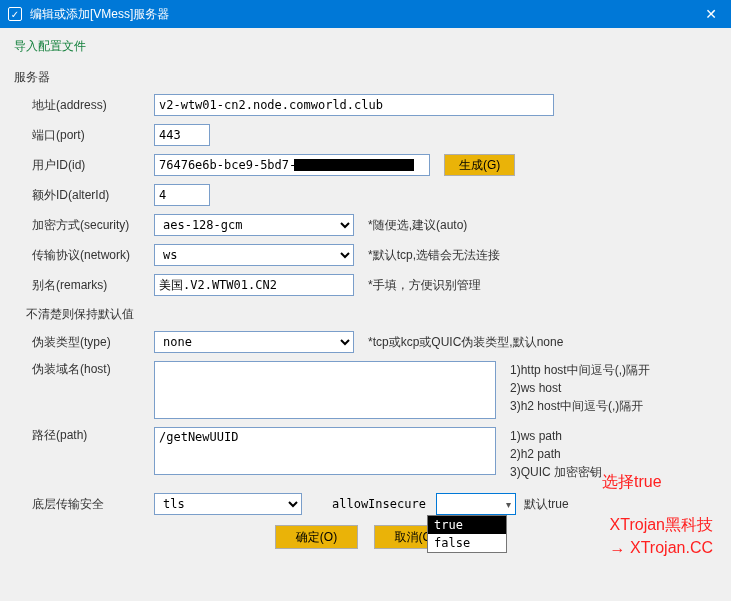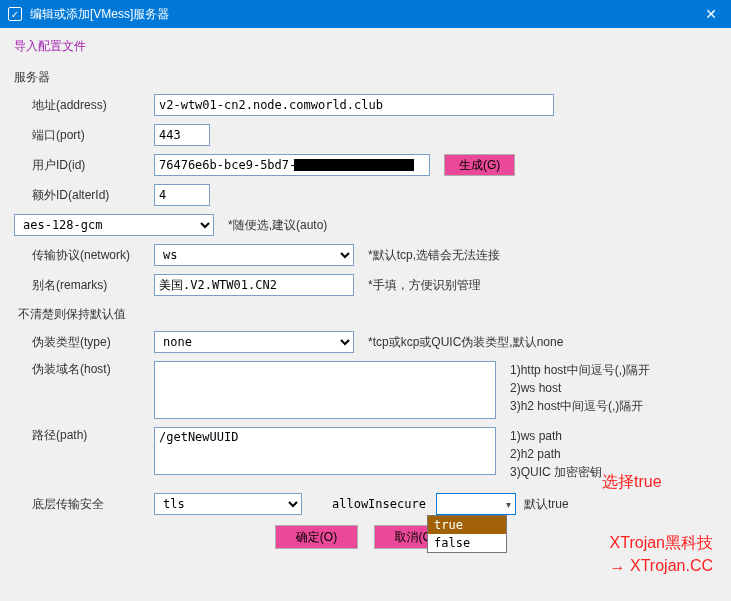--- a/index.html
+++ b/index.html
@@ -2,40 +2,40 @@
 <html><head>
 <meta charset="utf-8">
 <style>
 * { box-sizing: border-box; margin: 0; padding: 0; }
 body { font-family: "Microsoft YaHei", SimSun, sans-serif; font-size: 12px; background: #f0f0f0; width: 731px; height: 601px; overflow: hidden; position: relative; }
 .titlebar { background: #0078d7; color: #fff; height: 28px; display: flex; align-items: center; padding: 0 8px; position: relative; }
 .titlebar .icon { width: 14px; height: 14px; border: 1.5px solid #fff; border-radius: 2px; margin-right: 8px; display: flex; align-items: center; justify-content: center; font-size: 10px; }
 .titlebar .title { flex: 1; font-size: 12px; }
 .titlebar .close { width: 40px; height: 28px; display: flex; align-items: center; justify-content: center; cursor: pointer; font-size: 14px; margin-right: -8px; }
 .content { background: #f0f0f0; padding: 10px 14px 12px 14px; }
-.linklabel { color: #a21caf; font-size: 12px; margin-bottom: 8px; display: inline-block; cursor: pointer; }
+.linklabel { color: #15803d; font-size: 12px; margin-bottom: 8px; display: inline-block; cursor: pointer; }
 .fieldset-label { font-size: 12px; margin: 6px 0 8px 0; color: #333; }
 .row { display: flex; align-items: center; margin-bottom: 8px; }
 .row .label { width: 140px; font-size: 12px; color: #333; padding-left: 18px; }
 .row input[type=text], .row select, .row textarea { font-family: "Consolas", monospace; font-size: 12px; padding: 2px 4px; border: 1px solid #7a9eca; background: #fff; }
 .row input[type=text] { height: 22px; }
 .row select { height: 22px; }
 .row textarea { resize: none; }
 .hint { font-size: 12px; color: #333; margin-left: 14px; }
 .hint-multi { font-size: 12px; color: #333; line-height: 1.5; }
-.btn { font-size: 12px; padding: 2px 14px; border: 1px solid #adadad; background: #ec4899; cursor: pointer; height: 22px; }
-.divider { margin: 10px 0 8px 4px; }
+.btn { font-size: 12px; padding: 2px 14px; border: 1px solid #adadad; background: #eab308; cursor: pointer; height: 22px; }
+.divider { margin: 10px 0 8px 12px; }
 .bottom-buttons { text-align: center; margin-top: 10px; }
 .bottom-buttons .btn { margin: 0 6px; padding: 3px 20px; height: 24px; }
 .dropdown-open { position: absolute; background: #fff; border: 1px solid #767676; z-index: 10; }
 .dropdown-open .opt { padding: 2px 6px; font-family: monospace; font-size: 12px; cursor: pointer; }
-.dropdown-open .opt.sel { background: #a16207; color: #fff; }
+.dropdown-open .opt.sel { background: #000000; color: #fff; }
 .allow-select { height: 22px; border: 1px solid #0078d7; background: #fff; width: 80px; display: inline-flex; align-items: center; padding: 0 4px; position: relative; }
 .allow-select::after { content: "▾"; position: absolute; right: 4px; font-size: 10px; color: #555; }
-.watermark { position: absolute; right: 18px; bottom: 24px; color: #ff2020; font-family: "Microsoft YaHei", sans-serif; font-size: 16px; line-height: 1.4; text-align: center; }
+.watermark { position: absolute; right: 18px; bottom: 42px; color: #ff2020; font-family: "Microsoft YaHei", sans-serif; font-size: 16px; line-height: 1.4; text-align: center; }
 .annotation { position: absolute; color: #ff2020; font-size: 16px; }
 .redact { display: inline-block; background: #000; height: 12px; vertical-align: middle; }
 </style>
 </head>
 <body>
 
 <div class="titlebar">
   <span class="icon">✓</span>
   <span class="title">编辑或添加[VMess]服务器</span>
   <span class="close">✕</span>
@@ -65,20 +65,21 @@
     </div>
     <button class="btn" style="margin-left:14px">生成(G)</button>
   </div>
 
   <div class="row">
     <div class="label">额外ID(alterId)</div>
     <input type="text" style="width: 56px;" value="4">
   </div>
 
   <div class="row">
+    <div class="label">加密方式(security)</div>
     <select style="width:200px"><option>aes-128-gcm</option></select>
     <span class="hint">*随便选,建议(auto)</span>
   </div>
 
   <div class="row">
     <div class="label">传输协议(network)</div>
     <select style="width:200px"><option>ws</option></select>
     <span class="hint">*默认tcp,选错会无法连接</span>
   </div>
 

